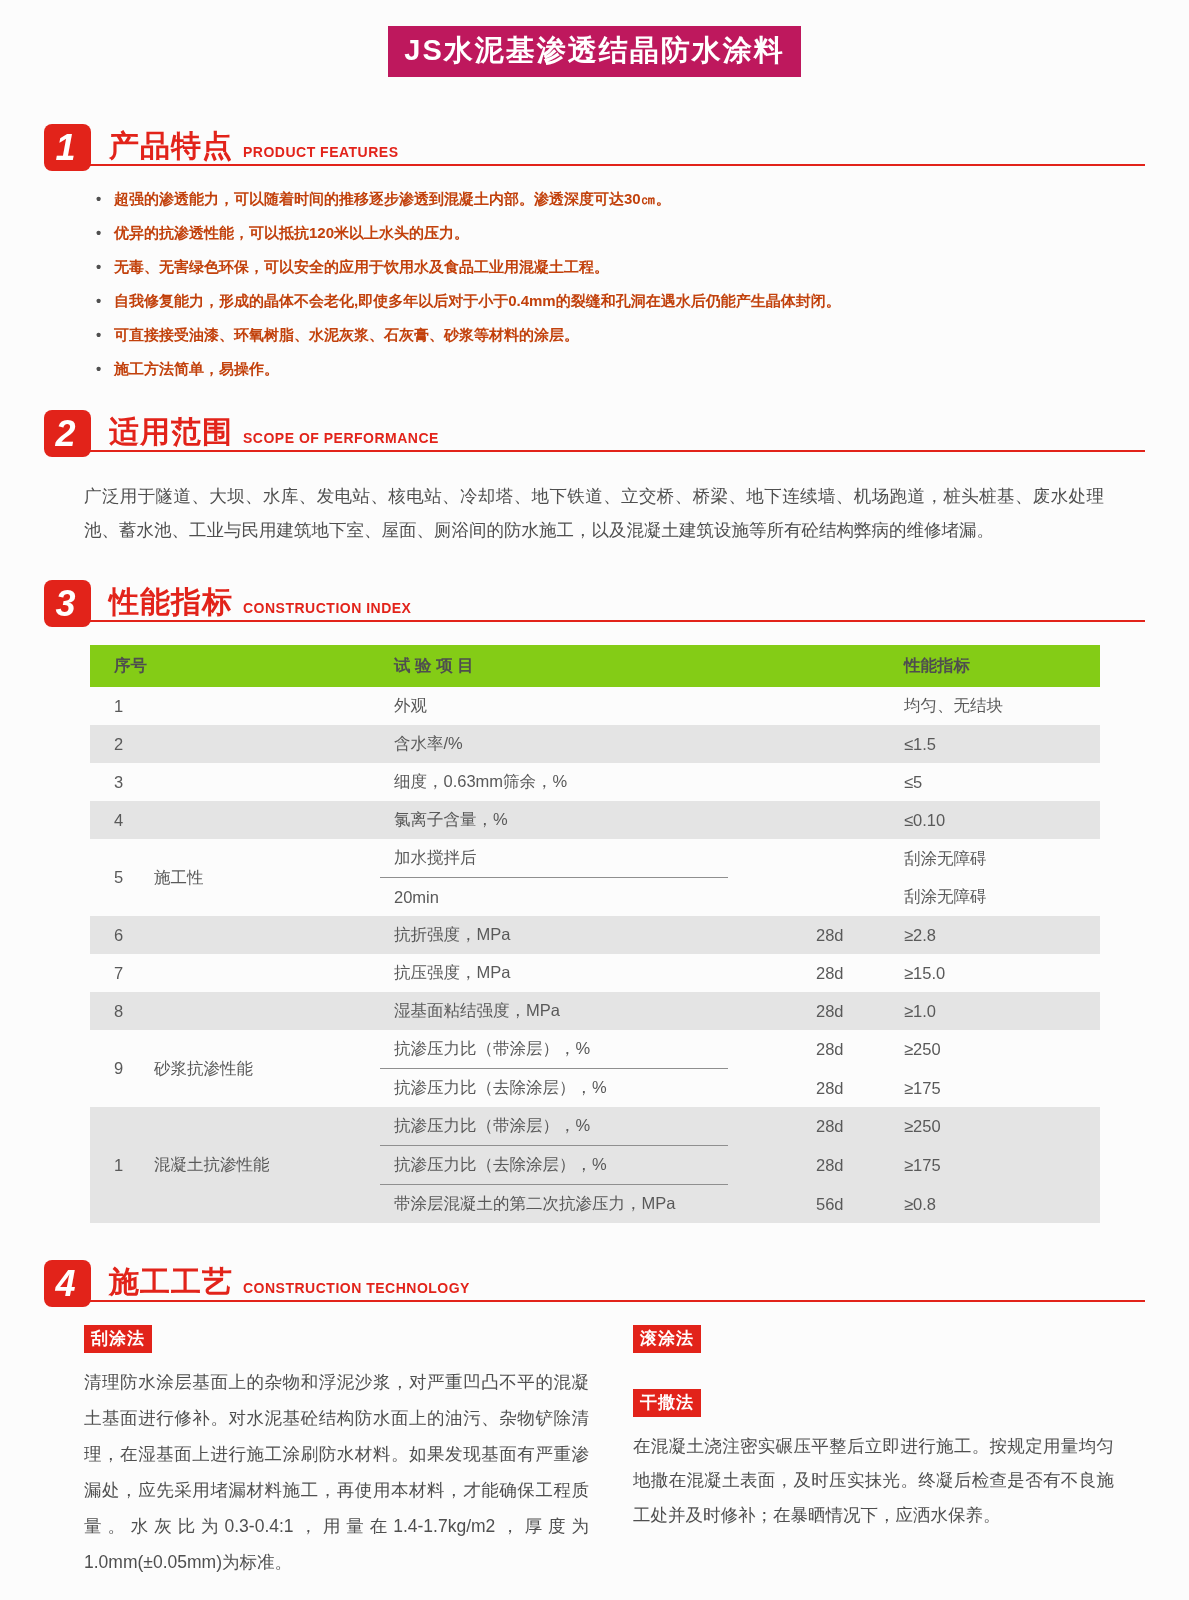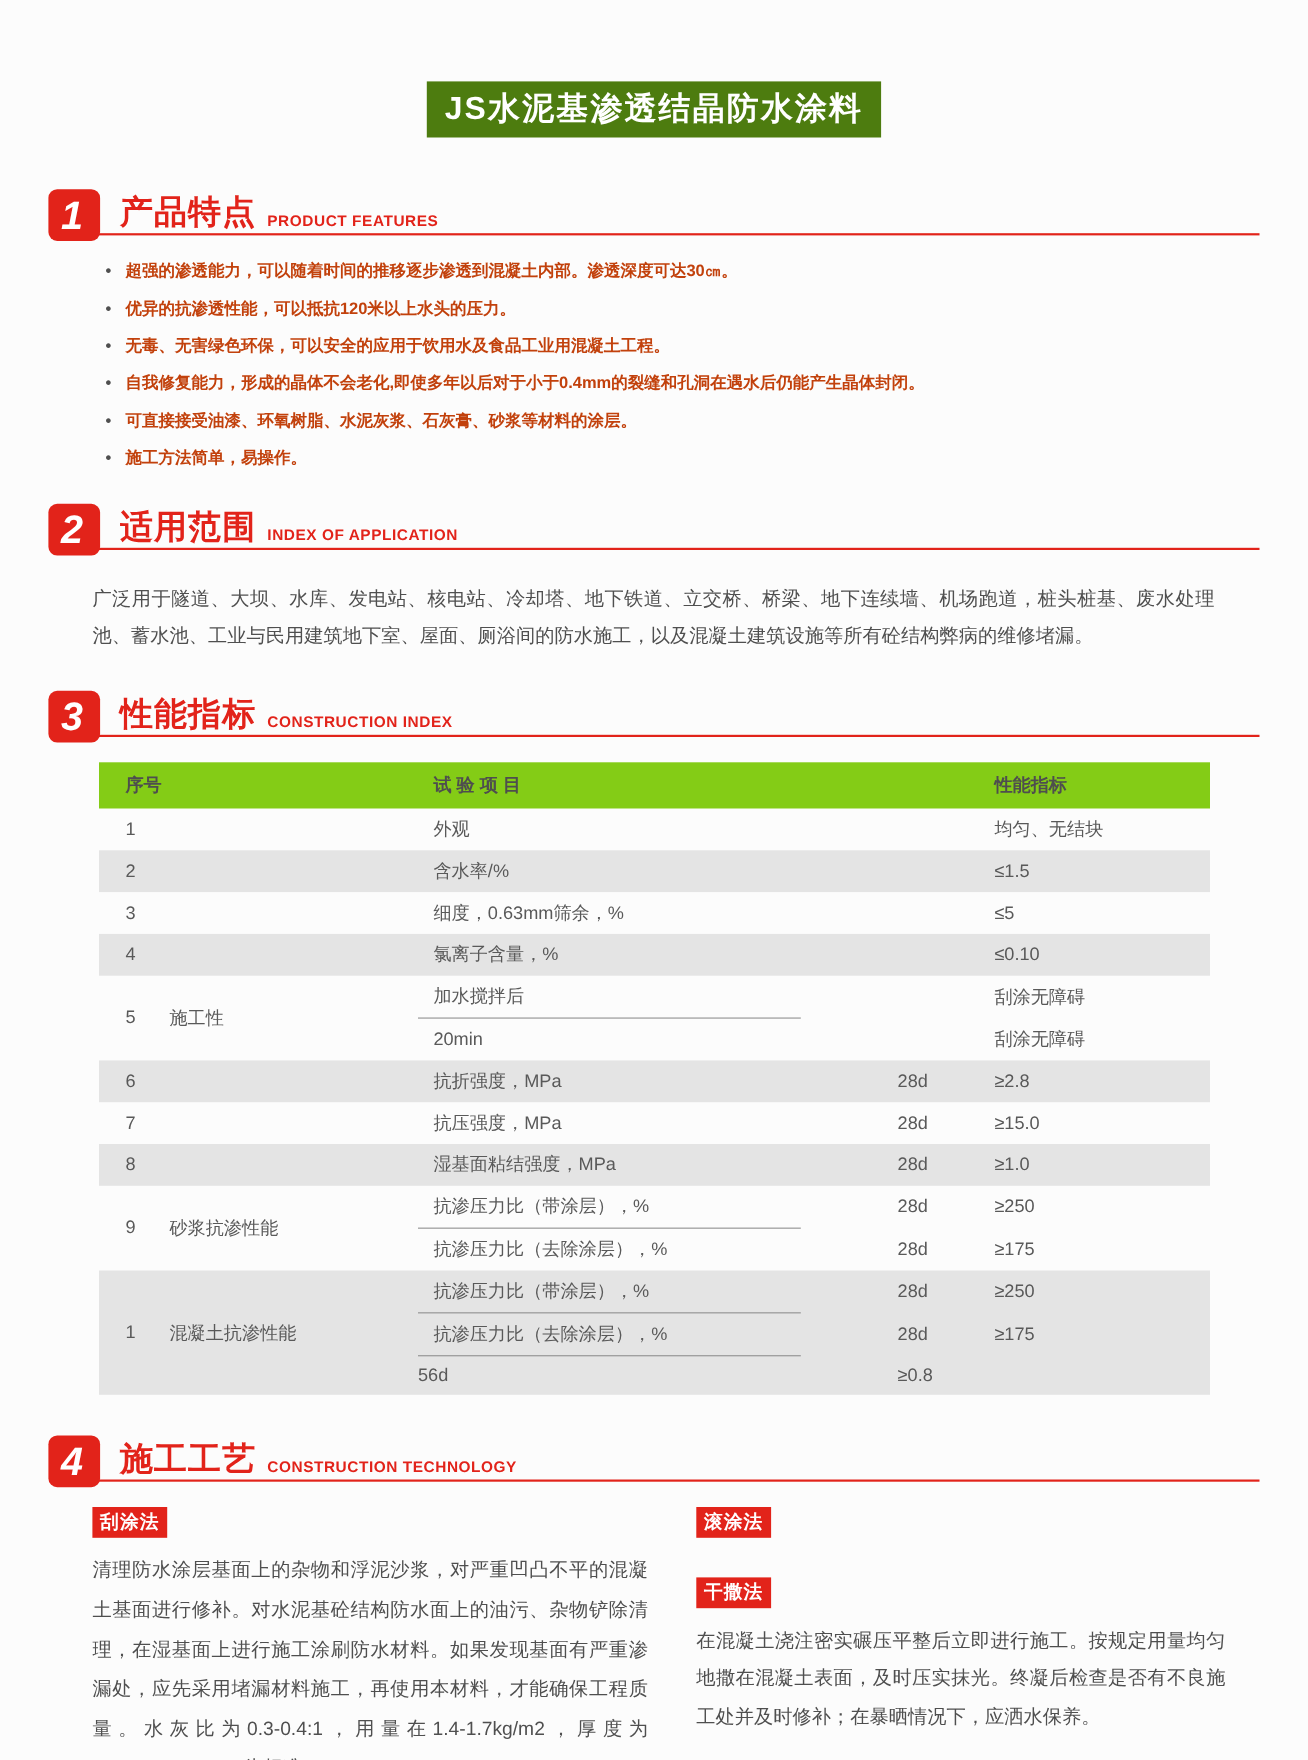--- a/index.html
+++ b/index.html
@@ -8,27 +8,26 @@
     background:#fcfcfc;
     font-family:"Liberation Sans","DejaVu Sans",sans-serif;
     color:#565656;
     padding:0 44px;
     overflow:hidden;
   }
   
   .banner-wrap { text-align:center; padding-top:26px; }
   .banner {
     display:inline-block;
-    background:#4d7c0f;
+    background:#be185d;
     color:#fff;
     font-size:29px;
     font-weight:bold;
     letter-spacing:2px;
     padding:5px 16px 6px;
-    margin-top:48px;
   }
   
   .sec-head { position:relative; display:flex; align-items:flex-end; height:52px; }
   .sec-line { position:absolute; left:2px; right:0; bottom:5px; height:2px; background:#e2231a; }
   .sec-num {
     position:relative; z-index:1;
     width:47px; height:47px;
     background:#e2231a; border-radius:8px;
     color:#fff; font-size:36px; font-weight:bold; font-style:italic;
     display:flex; align-items:center; justify-content:center;
@@ -95,21 +94,21 @@
   <li>无毒、无害绿色环保，可以安全的应用于饮用水及食品工业用混凝土工程。</li>
   <li>自我修复能力，形成的晶体不会老化,即使多年以后对于小于0.4mm的裂缝和孔洞在遇水后仍能产生晶体封闭。</li>
   <li>可直接接受油漆、环氧树脂、水泥灰浆、石灰膏、砂浆等材料的涂层。</li>
   <li>施工方法简单，易操作。</li>
 </ul>
 
 <div class="sec-head s2">
   <div class="sec-line"></div>
   <div class="sec-num">2</div>
   <div class="sec-title">适用范围</div>
-  <div class="sec-sub">INDEX OF APPLICATION</div>
+  <div class="sec-sub">SCOPE OF PERFORMANCE</div>
 </div>
 <p class="scope-text">广泛用于隧道、大坝、水库、发电站、核电站、冷却塔、地下铁道、立交桥、桥梁、地下连续墙、机场跑道，桩头桩基、废水处理池、蓄水池、工业与民用建筑地下室、屋面、厕浴间的防水施工，以及混凝土建筑设施等所有砼结构弊病的维修堵漏。</p>
 
 <div class="sec-head s3">
   <div class="sec-line"></div>
   <div class="sec-num">3</div>
   <div class="sec-title">性能指标</div>
   <div class="sec-sub">CONSTRUCTION INDEX</div>
 </div>
 
@@ -252,20 +251,21 @@
         <div class="c-item">抗渗压力比（带涂层），%</div>
         <div class="c-age">28d</div>
         <div class="c-idx">≥250</div>
       </div>
       <div class="subrow">
         <div class="c-item">抗渗压力比（去除涂层），%</div>
         <div class="c-age">28d</div>
         <div class="c-idx">≥175</div>
       </div>
       <div class="subrow">
+        <div class="c-item">带涂层混凝土的第二次抗渗压力，MPa</div>
         <div class="c-age">56d</div>
         <div class="c-idx">≥0.8</div>
       </div>
     </div>
   </div>
 </div>
 
 <div class="sec-head s4">
   <div class="sec-line"></div>
   <div class="sec-num">4</div>

